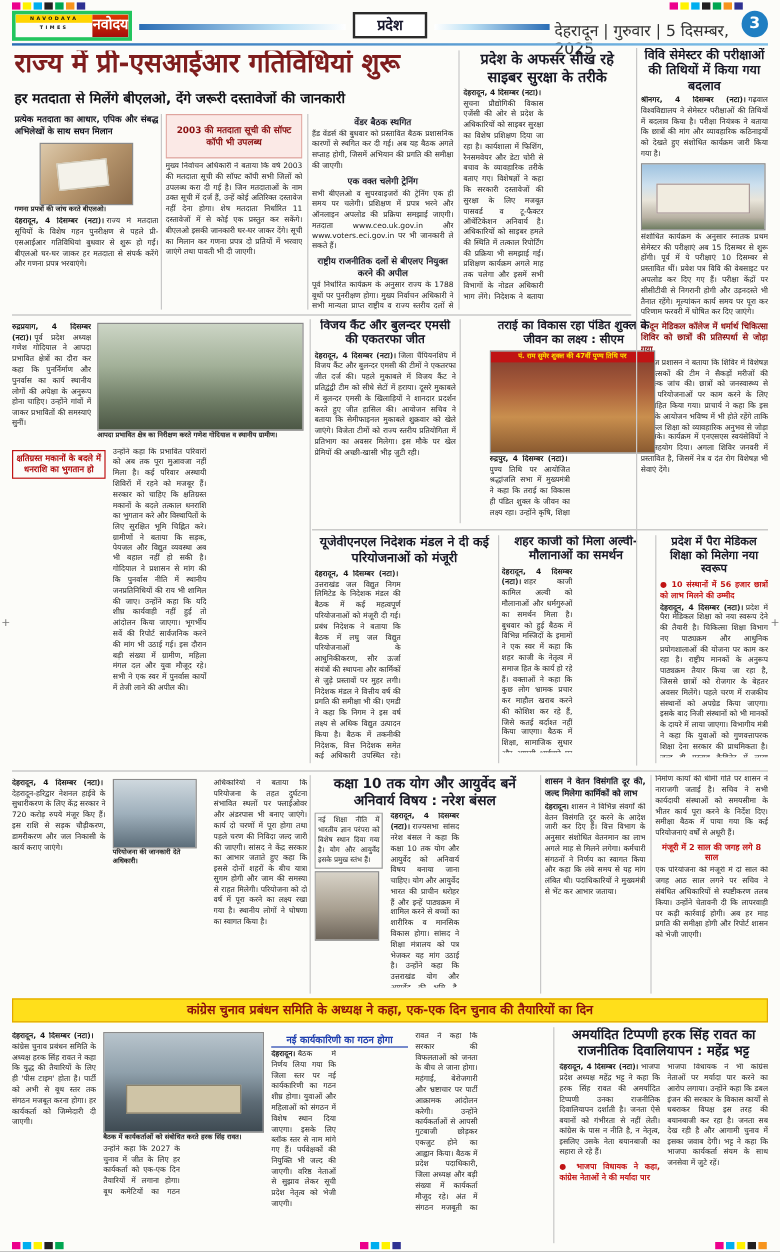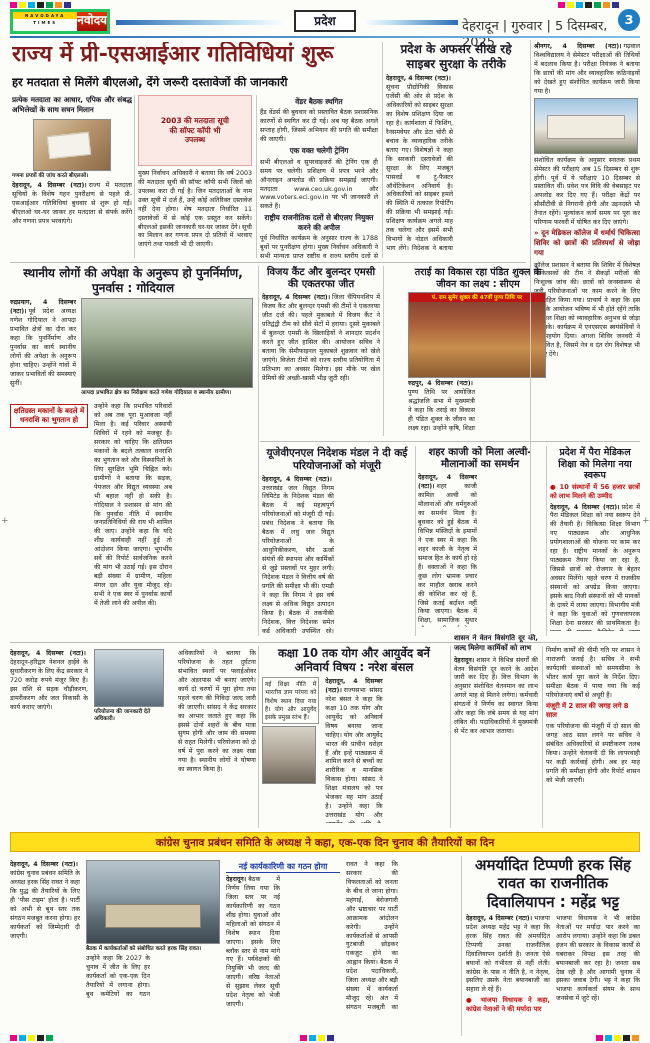--- a/index.html
+++ b/index.html
@@ -30,22 +30,22 @@
   .subhead-c{font-weight:bold;color:#1c1c28;text-align:center;font-size:7.3px;line-height:1.3;margin:2px 0}
   .blue-sub{color:#1f3fae;font-weight:bold;font-size:8px;text-align:center;border-bottom:1px solid #1f3fae;padding-bottom:1px;margin-bottom:2px}
   
   .body-text{font-size:6.3px;line-height:1.42;text-align:justify;color:#1b1b1b;overflow:hidden}
   .dl{font-weight:bold;margin-right:2px}
   .cols2{column-count:2;column-gap:6px}
   .cols3{column-count:3;column-gap:6px}
   .intro{font-size:7.2px;font-weight:bold;line-height:1.45;text-align:justify;color:#15151f}
   .lead-bold{font-size:7px;font-weight:bold;line-height:1.4;text-align:justify;color:#15151f}
   .redbox{border:1px solid #c01414;color:#b00d0d;font-weight:bold;font-size:7px;line-height:1.3;padding:2px;margin:2px 0;break-inside:avoid;text-align:center}
-  .red-inline{color:#c01414;font-weight:bold;font-size:6.8px;line-height:1.35;margin:2px 0;break-inside:avoid}
-  .maroon-box{background:#fbe9e6;border:1px solid #dfa49e;color:#8a1010;font-weight:bold;font-size:7.4px;line-height:1.3;padding:20px;text-align:center;margin-bottom:3px}
+  .red-inline{color:#c01414;font-weight:bold;font-size:6.8px;line-height:1.35;text-align:center;margin:2px 0;break-inside:avoid}
+  .maroon-box{background:#fbe9e6;border:1px solid #dfa49e;color:#8a1010;font-weight:bold;font-size:7.4px;line-height:1.3;padding:8px;text-align:center;margin-bottom:3px}
   .bullet-red{color:#c01414;font-weight:bold;font-size:6.6px;line-height:1.35;text-align:justify;margin-bottom:2px}
   .quote-box{border:1px solid #999;padding:2px;font-size:5.9px;line-height:1.4;color:#222;text-align:justify;margin-bottom:2px;break-inside:avoid}
   
   .photo{border:1px solid #8a8a8a;position:relative;overflow:hidden}
   .ph-hands{background:linear-gradient(135deg,#dcc9ab,#bb9a71 45%,#8a6a49)}
   .ph-paper{position:absolute;left:18%;top:28%;width:55%;height:45%;background:#f4f2ea;transform:rotate(-6deg);border:1px solid #cfc9b8}
   .ph-building{background:linear-gradient(180deg,#9fc3e0 0%,#cde0ee 32%,#e9e5da 55%,#b9b2a4 82%,#6f7d62 100%)}
   .ph-bldg-block{position:absolute;left:12%;top:30%;width:76%;height:45%;background:#f1ece0;border:1px solid #a99}
   .ph-group{background:linear-gradient(180deg,#ccd5c5 0%,#a2b098 40%,#6c7a63 75%,#4c5745 100%)}
   .ph-stage{background:linear-gradient(180deg,#7c3b2e 0%,#a85c3a 35%,#c98f4e 65%,#8a5a30 100%)}
@@ -128,33 +128,33 @@
   </div>
 
   <div class="abs" style="left:386px;top:42px;width:140px;height:216px;overflow:hidden">
     <div class="h-dark" style="font-size:12px">प्रदेश के अफसर सीख रहे साइबर सुरक्षा के तरीके</div>
     <div class="body-text cols2" style="height:176px;margin-top:3px">
       <p class="body-text"><b class="dl">देहरादून, 4 दिसम्बर (नटा)।</b><span>सूचना प्रौद्योगिकी विकास एजेंसी की ओर से प्रदेश के अधिकारियों को साइबर सुरक्षा का विशेष प्रशिक्षण दिया जा रहा है। कार्यशाला में फिशिंग, रैनसमवेयर और डेटा चोरी से बचाव के व्यावहारिक तरीके बताए गए। विशेषज्ञों ने कहा कि सरकारी दस्तावेजों की सुरक्षा के लिए मजबूत पासवर्ड व टू-फैक्टर ऑथेंटिकेशन अनिवार्य है। अधिकारियों को साइबर हमले की स्थिति में तत्काल रिपोर्टिंग की प्रक्रिया भी समझाई गई। प्रशिक्षण कार्यक्रम अगले माह तक चलेगा और इसमें सभी विभागों के नोडल अधिकारी भाग लेंगे। निदेशक ने बताया कि जल्द ही जिलों में भी ऐसी कार्यशालाएं आयोजित की जाएंगी। साइबर हेल्पलाइन का प्रचार-प्रसार बढ़ाने के निर्देश भी दिए गए हैं।</span></p>
     </div>
   </div>
 
   <div class="abs" style="left:534px;top:40px;width:106px;height:398px;overflow:hidden">
+    <div class="h-dark" style="font-size:10.5px">विवि सेमेस्टर की परीक्षाओं की तिथियों में किया गया बदलाव</div>
     <p class="body-text" style="margin-top:2px"><b class="dl">श्रीनगर, 4 दिसम्बर (नटा)।</b><span>गढ़वाल विश्वविद्यालय ने सेमेस्टर परीक्षाओं की तिथियों में बदलाव किया है। परीक्षा नियंत्रक ने बताया कि छात्रों की मांग और व्यावहारिक कठिनाइयों को देखते हुए संशोधित कार्यक्रम जारी किया गया है।</span></p>
     <div class="photo ph-building" style="width:104px;height:56px;margin:2px 0">
       <div class="ph-bldg-block"></div>
     </div>
     <p class="body-text">संशोधित कार्यक्रम के अनुसार स्नातक प्रथम सेमेस्टर की परीक्षाएं अब 15 दिसम्बर से शुरू होंगी। पूर्व में ये परीक्षाएं 10 दिसम्बर से प्रस्तावित थीं। प्रवेश पत्र विवि की वेबसाइट पर अपलोड कर दिए गए हैं। परीक्षा केंद्रों पर सीसीटीवी से निगरानी होगी और उड़नदस्ते भी तैनात रहेंगे। मूल्यांकन कार्य समय पर पूरा कर परिणाम फरवरी में घोषित कर दिए जाएंगे।</p>
     <div class="lead-bold" style="color:#8a1010;margin:2px 0">» दून मेडिकल कॉलेज में धर्मार्थ चिकित्सा शिविर को छात्रों की प्रतिस्पर्धा से जोड़ा गया</div>
     <p class="body-text">कॉलेज प्रशासन ने बताया कि शिविर में विशेषज्ञ चिकित्सकों की टीम ने सैकड़ों मरीजों की निःशुल्क जांच की। छात्रों को जनस्वास्थ्य से जुड़ी परियोजनाओं पर काम करने के लिए प्रोत्साहित किया गया। प्राचार्य ने कहा कि इस तरह के आयोजन भविष्य में भी होते रहेंगे ताकि मेडिकल शिक्षा को व्यावहारिक अनुभव से जोड़ा जा सके। कार्यक्रम में एनएसएस स्वयंसेवियों ने भी सहयोग दिया। अगला शिविर जनवरी में प्रस्तावित है, जिसमें नेत्र व दंत रोग विशेषज्ञ भी सेवाएं देंगे।</p>
   </div>
 
   <div class="hr" style="left:10px;top:262px;width:516px"></div>
 
   <div class="abs" style="left:10px;top:266px;width:246px;height:372px;overflow:hidden">
-    <div class="h-dark" style="font-size:12px">स्थानीय लोगों की अपेक्षा के अनुरूप हो पुनर्निर्माण, पुनर्वास : गोदियाल</div>
     <div style="display:flex;gap:5px;margin-top:3px">
       <p class="body-text" style="width:66px;height:104px"><b class="dl">रुद्रप्रयाग, 4 दिसम्बर (नटा)।</b><span>पूर्व प्रदेश अध्यक्ष गणेश गोदियाल ने आपदा प्रभावित क्षेत्रों का दौरा कर कहा कि पुनर्निर्माण और पुनर्वास का कार्य स्थानीय लोगों की अपेक्षा के अनुरूप होना चाहिए। उन्होंने गांवों में जाकर प्रभावितों की समस्याएं सुनीं।</span></p>
       <div style="width:172px">
         <div class="photo ph-group" style="width:172px;height:90px"></div>
         <div class="cap">आपदा प्रभावित क्षेत्र का निरीक्षण करते गणेश गोदियाल व स्थानीय ग्रामीण।</div>
       </div>
     </div>
     <div class="body-text cols3" style="height:222px;margin-top:0">
       <div class="redbox">क्षतिग्रस्त मकानों के बदले में धनराशि का भुगतान हो</div>
       <p class="body-text">उन्होंने कहा कि प्रभावित परिवारों को अब तक पूरा मुआवजा नहीं मिला है। कई परिवार अस्थायी शिविरों में रहने को मजबूर हैं। सरकार को चाहिए कि क्षतिग्रस्त मकानों के बदले तत्काल धनराशि का भुगतान करे और विस्थापितों के लिए सुरक्षित भूमि चिह्नित करे। ग्रामीणों ने बताया कि सड़क, पेयजल और विद्युत व्यवस्था अब भी बहाल नहीं हो सकी है। गोदियाल ने प्रशासन से मांग की कि पुनर्वास नीति में स्थानीय जनप्रतिनिधियों की राय भी शामिल की जाए। उन्होंने कहा कि यदि शीघ्र कार्यवाही नहीं हुई तो आंदोलन किया जाएगा। भूगर्भीय सर्वे की रिपोर्ट सार्वजनिक करने की मांग भी उठाई गई। इस दौरान बड़ी संख्या में ग्रामीण, महिला मंगल दल और युवा मौजूद रहे। सभी ने एक स्वर में पुनर्वास कार्यों में तेजी लाने की अपील की।</p>
@@ -215,21 +215,21 @@
     <div class="h-dark" style="font-size:11.5px">कक्षा 10 तक योग और आयुर्वेद बनें अनिवार्य विषय : नरेश बंसल</div>
     <div class="body-text cols3" style="height:146px;margin-top:3px">
       <div class="quote-box">नई शिक्षा नीति में भारतीय ज्ञान परंपरा को विशेष स्थान दिया गया है। योग और आयुर्वेद इसके प्रमुख स्तंभ हैं।</div>
       <div class="flowphoto">
         <div class="photo ph-portrait2" style="width:54px;height:58px"></div>
       </div>
       <p class="body-text"><b class="dl">देहरादून, 4 दिसम्बर (नटा)।</b><span>राज्यसभा सांसद नरेश बंसल ने कहा कि कक्षा 10 तक योग और आयुर्वेद को अनिवार्य विषय बनाया जाना चाहिए। योग और आयुर्वेद भारत की प्राचीन धरोहर हैं और इन्हें पाठ्यक्रम में शामिल करने से बच्चों का शारीरिक व मानसिक विकास होगा। सांसद ने शिक्षा मंत्रालय को पत्र भेजकर यह मांग उठाई है। उन्होंने कहा कि उत्तराखंड योग और आयुर्वेद की भूमि है, इसलिए शुरुआत यहीं से होनी चाहिए। कार्यक्रम में आयुर्वेद विश्वविद्यालय के विशेषज्ञों ने भी विचार रखे और पहल का समर्थन किया। छात्रों के लिए जल्द कार्यशालाएं आयोजित करने की घोषणा भी की गई।</span></p>
     </div>
   </div>
 
-  <div class="abs" style="left:454px;top:634px;width:84px;height:182px;overflow:hidden">
+  <div class="abs" style="left:454px;top:647px;width:84px;height:182px;overflow:hidden">
     <div class="lead-bold">शासन ने वेतन विसंगति दूर की, जल्द मिलेगा कार्मिकों को लाभ</div>
     <p class="body-text" style="margin-top:2px"><b class="dl">देहरादून।</b><span>शासन ने विभिन्न संवर्गों की वेतन विसंगति दूर करने के आदेश जारी कर दिए हैं। वित्त विभाग के अनुसार संशोधित वेतनमान का लाभ अगले माह से मिलने लगेगा। कर्मचारी संगठनों ने निर्णय का स्वागत किया और कहा कि लंबे समय से यह मांग लंबित थी। पदाधिकारियों ने मुख्यमंत्री से भेंट कर आभार जताया।</span></p>
   </div>
   <div class="abs" style="left:546px;top:646px;width:94px;height:182px;overflow:hidden">
     <p class="body-text">निर्माण कार्यों की धीमी गति पर शासन ने नाराजगी जताई है। सचिव ने सभी कार्यदायी संस्थाओं को समयसीमा के भीतर कार्य पूरा करने के निर्देश दिए। समीक्षा बैठक में पाया गया कि कई परियोजनाएं वर्षों से अधूरी हैं।</p>
     <div class="red-inline">मंजूरी में 2 साल की जगह लगे 8 साल</div>
     <p class="body-text">एक परियोजना की मंजूरी में दो साल की जगह आठ साल लगने पर सचिव ने संबंधित अधिकारियों से स्पष्टीकरण तलब किया। उन्होंने चेतावनी दी कि लापरवाही पर कड़ी कार्रवाई होगी। अब हर माह प्रगति की समीक्षा होगी और रिपोर्ट शासन को भेजी जाएगी।</p>
   </div>
 
   <div class="abs kicker" style="left:10px;top:832px;width:630px;height:20px">कांग्रेस चुनाव प्रबंधन समिति के अध्यक्ष ने कहा, एक-एक दिन चुनाव की तैयारियों का दिन</div>
@@ -252,21 +252,21 @@
           <p class="body-text"><b class="dl">देहरादून।</b><span>बैठक में निर्णय लिया गया कि जिला स्तर पर नई कार्यकारिणी का गठन शीघ्र होगा। युवाओं और महिलाओं को संगठन में विशेष स्थान दिया जाएगा। इसके लिए ब्लॉक स्तर से नाम मांगे गए हैं। पर्यवेक्षकों की नियुक्ति भी जल्द की जाएगी। वरिष्ठ नेताओं से सुझाव लेकर सूची प्रदेश नेतृत्व को भेजी जाएगी।</span></p>
         </div>
       </div>
       <div class="body-text cols2" style="flex:1;height:150px">
         <p class="body-text">रावत ने कहा कि सरकार की विफलताओं को जनता के बीच ले जाना होगा। महंगाई, बेरोजगारी और भ्रष्टाचार पर पार्टी आक्रामक आंदोलन करेगी। उन्होंने कार्यकर्ताओं से आपसी गुटबाजी छोड़कर एकजुट होने का आह्वान किया। बैठक में प्रदेश पदाधिकारी, जिला अध्यक्ष और बड़ी संख्या में कार्यकर्ता मौजूद रहे। अंत में संगठन मजबूती का संकल्प लिया गया।</p>
       </div>
     </div>
   </div>
 
   <div class="abs" style="left:466px;top:856px;width:174px;height:180px;overflow:hidden">
-    <div class="h-dark" style="font-size:15px">अमर्यादित टिप्पणी हरक सिंह रावत का राजनीतिक दिवालियापन : महेंद्र भट्ट</div>
+    <div class="h-dark" style="font-size:11px">अमर्यादित टिप्पणी हरक सिंह रावत का राजनीतिक दिवालियापन : महेंद्र भट्ट</div>
     <div class="body-text cols2" style="height:132px;margin-top:3px">
       <p class="body-text"><b class="dl">देहरादून, 4 दिसम्बर (नटा)।</b><span>भाजपा प्रदेश अध्यक्ष महेंद्र भट्ट ने कहा कि हरक सिंह रावत की अमर्यादित टिप्पणी उनका राजनीतिक दिवालियापन दर्शाती है। जनता ऐसे बयानों को गंभीरता से नहीं लेती। कांग्रेस के पास न नीति है, न नेतृत्व, इसलिए उसके नेता बयानबाजी का सहारा ले रहे हैं।</span></p>
       <div class="bullet-red" style="margin-top:2px">● भाजपा विधायक ने कहा, कांग्रेस नेताओं ने की मर्यादा पार</div>
       <p class="body-text">भाजपा विधायक ने भी कांग्रेस नेताओं पर मर्यादा पार करने का आरोप लगाया। उन्होंने कहा कि डबल इंजन की सरकार के विकास कार्यों से घबराकर विपक्ष इस तरह की बयानबाजी कर रहा है। जनता सब देख रही है और आगामी चुनाव में इसका जवाब देगी। भट्ट ने कहा कि भाजपा कार्यकर्ता संयम के साथ जनसेवा में जुटे रहें।</p>
     </div>
   </div>
 
   <div class="vr" style="left:134px;top:95px;height:163px"></div>
   <div class="vr" style="left:256px;top:95px;height:163px"></div>
   <div class="vr" style="left:382px;top:42px;height:216px"></div>

